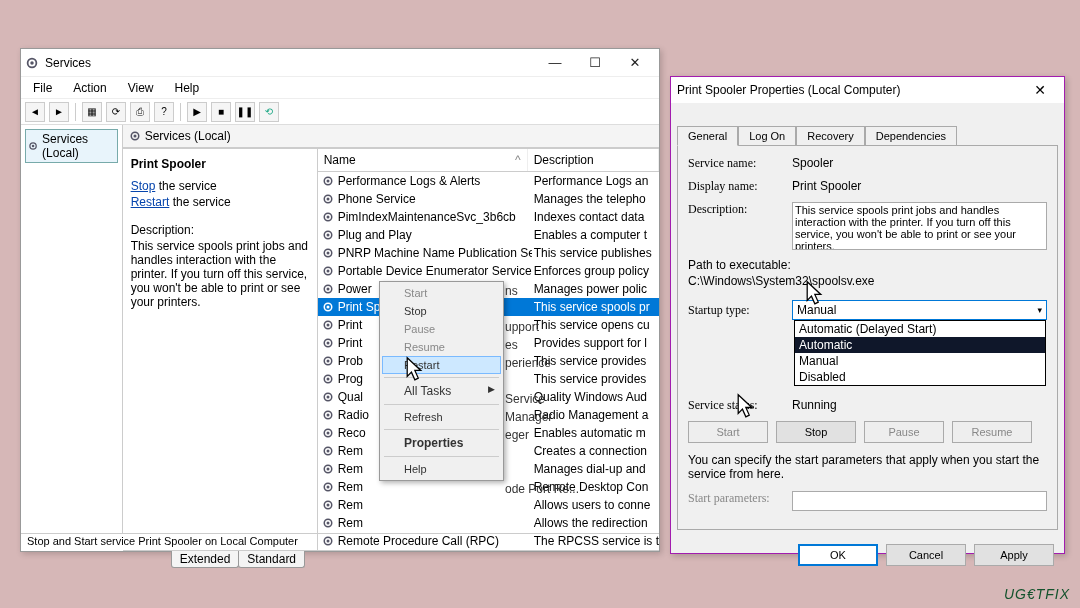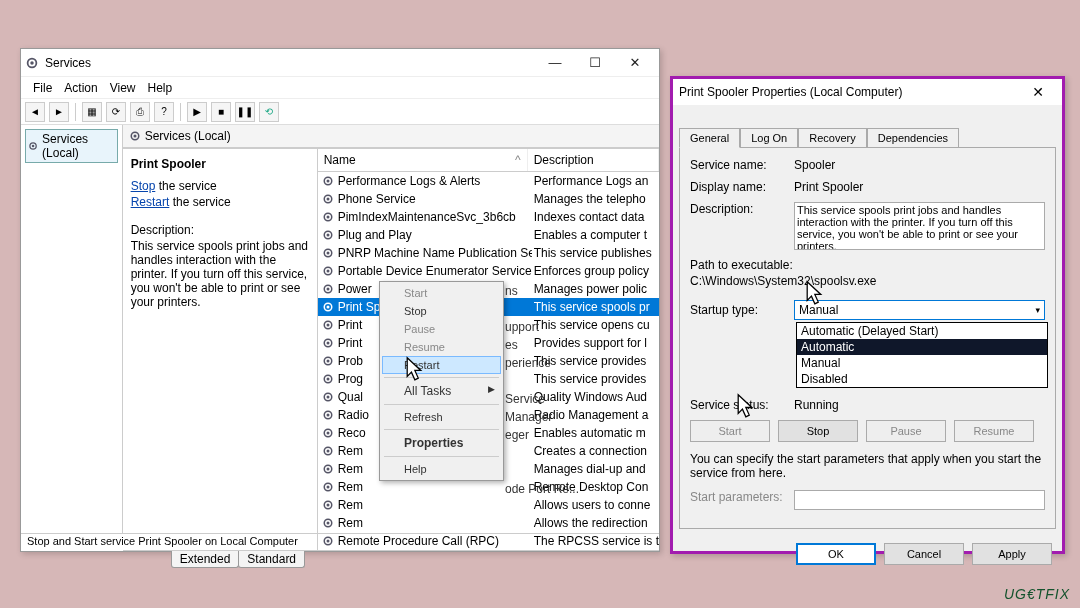--- a/index.html
+++ b/index.html
@@ -5,21 +5,21 @@
 * { box-sizing: border-box; margin: 0; padding: 0; font-family: "Segoe UI", Tahoma, sans-serif; font-size: 12px; }
 body { width: 1080px; height: 608px; background: #d6b7b7; position: relative; overflow: hidden; }
 
 .window { position: absolute; background: #fff; border: 1px solid #999; box-shadow: 2px 2px 6px rgba(0,0,0,0.18); }
 .titlebar { display: flex; align-items: center; height: 28px; padding: 0 4px; background: #fff; border-bottom: 1px solid #eee; }
 .titlebar .icon { width: 14px; height: 14px; margin-right: 6px; }
 .titlebar .title { flex: 1; font-size: 12px; }
 .titlebar .winctl { display: flex; }
 .titlebar .winbtn { width: 40px; height: 26px; display: flex; align-items: center; justify-content: center; font-size: 13px; color: #222; }
 
-.menubar { display: flex; gap: 0; height: 22px; align-items: center; padding: 0 6px; border-bottom: 1px solid #eee; }
+.menubar { display: flex; gap: 9px; height: 22px; align-items: center; padding: 0 6px; border-bottom: 1px solid #eee; }
 .menubar span { padding: 2px 6px; }
 
 .toolbar { display: flex; align-items: center; height: 26px; gap: 4px; padding: 0 4px; border-bottom: 1px solid #ddd; }
 .tbtn { width: 20px; height: 20px; border: 1px solid #ccc; background: #f5f5f5; display: flex; align-items: center; justify-content: center; font-size: 10px; }
 .tsep { width: 1px; height: 18px; background: #ccc; margin: 0 2px; }
 
 .body { display: flex; height: calc(100% - 28px - 22px - 26px - 18px); }
 .leftpane { width: 110px; border-right: 1px solid #ccc; padding: 4px; }
 .leftitem { display: flex; align-items: center; gap: 4px; padding: 2px; border:1px solid #7aa; background:#e8f4fb;}
 .content { flex: 1; display: flex; flex-direction: column; }
@@ -47,30 +47,30 @@
 .statusbar { height: 18px; border-top: 1px solid #ccc; padding: 1px 6px; font-size: 11px; }
 
 .ctxmenu { position: absolute; background: #f0f0f0; border: 1px solid #999; box-shadow: 2px 2px 5px rgba(0,0,0,0.3); padding: 2px; width: 125px; }
 .ctxitem { padding: 3px 18px 3px 22px; font-size: 11px; color: #333; position:relative;}
 .ctxitem.hl { background: #cde8ff; border:1px solid #7abaff; padding:2px 17px 2px 21px;}
 .ctxitem.dis { color: #888; }
 .ctxsep { height: 1px; background: #ccc; margin: 3px 2px; }
 .ctxitem .arr { position:absolute; right:6px; top:3px; font-size:9px; }
 
 
-.dialog { position: absolute; background: #f0f0f0; border: 3px solid #a21caf; box-shadow: 2px 2px 6px rgba(0,0,0,0.2); }
+.dialog { position: absolute; background: #f0f0f0; border: 1px solid #a21caf; box-shadow: 2px 2px 6px rgba(0,0,0,0.2); }
 .dtitle { display: flex; align-items: center; height: 26px; padding: 0 6px; background: #fff; }
 .dtitle .t { flex: 1; font-size: 12px; }
 .dtitle .x { width: 36px; text-align: center; font-size:14px;}
 .dtabs { display: flex; padding: 22px 6px 0 6px; }
 .dtab { border: 1px solid #aaa; border-bottom: none; padding: 3px 10px; background:#f0f0f0; font-size:11px; position:relative; top:1px;}
 .dtab.active { background: #f0f0f0; border-bottom:1px solid #f0f0f0; z-index:2; }
 .dbody { border: 1px solid #aaa; margin: 0 6px 6px 6px; padding: 10px; font-size: 11px; position:relative; background:#f0f0f0;}
 .drow { display: flex; margin-bottom: 8px; gap: 6px; }
-.drow .lab { width: 98px; }
+.drow .lab { width: 98px; font-family: Liberation Serif, serif; }
 .drow .val { flex: 1; }
 .descbox { flex:1; border:1px solid #aaa; background:#fff; height:48px; overflow:auto; padding:1px 2px; font-size:11px;}
 .combo { flex:1; border:1px solid #0078d7; background:#fff; height:20px; display:flex; align-items:center; padding:0 4px; justify-content:space-between;}
 .dropdown { position:absolute; border:1px solid #000; background:#fff; font-size:11px;}
 .dropdown div { padding:1px 4px; }
 .dropdown .dsel { background:#0f172a; color:#fff; }
 .btnrow { display:flex; gap:8px; margin:6px 0 10px; }
 .dbtn { width:80px; height:22px; border:1px solid #aaa; background:#e1e1e1; display:flex; align-items:center; justify-content:center; font-size:11px;}
 .dbtn.dis { color:#888; background:#eee; }
 .txtin { flex:1; border:1px solid #aaa; background:#fff; height:20px; }

